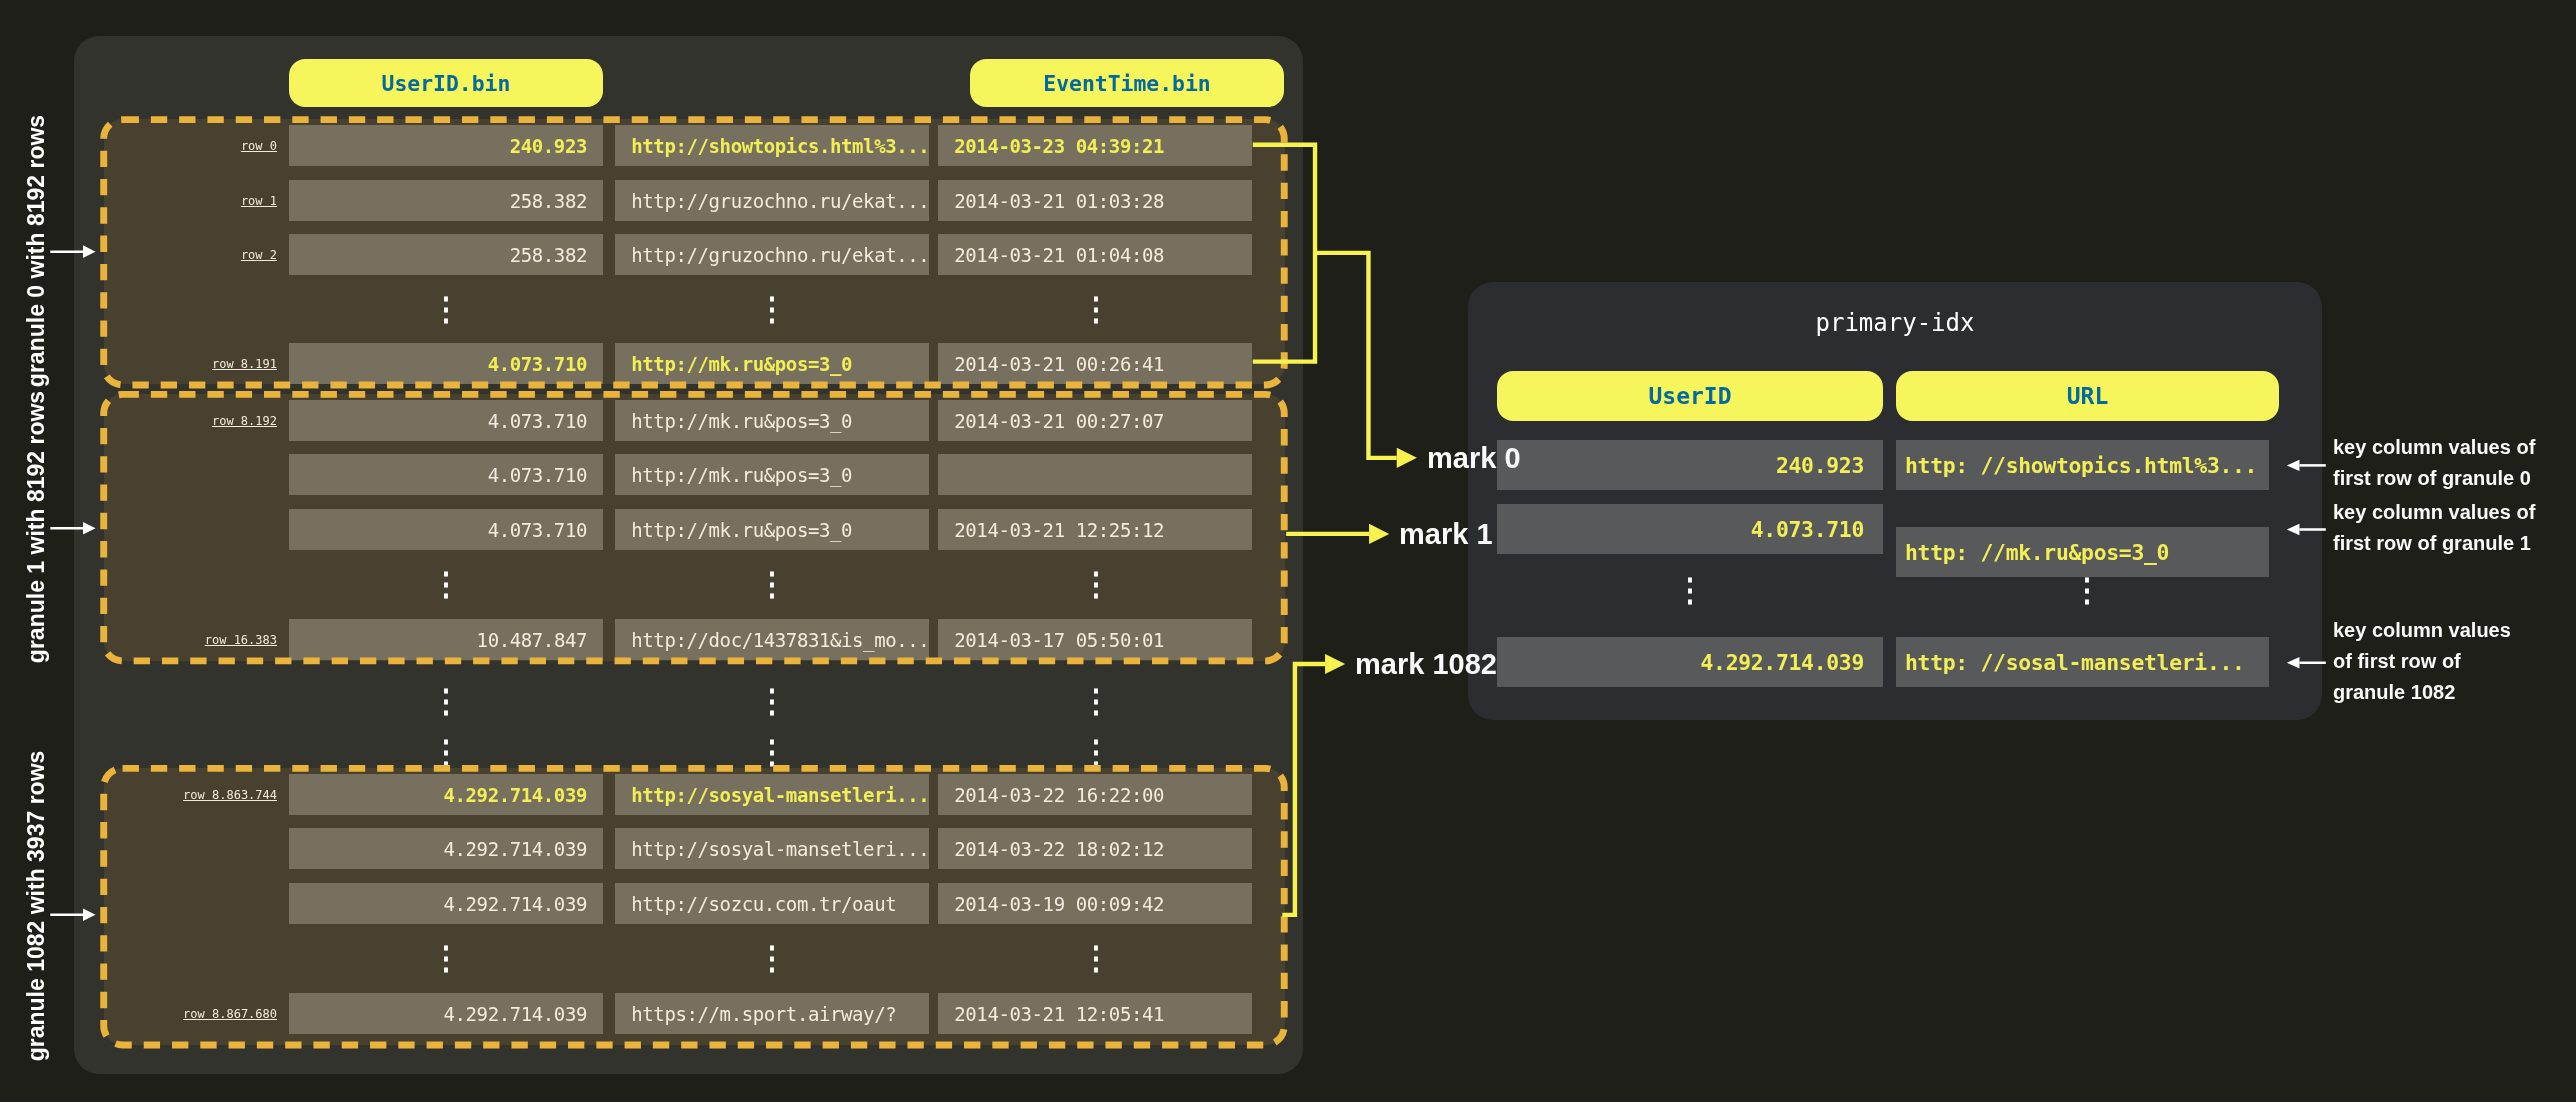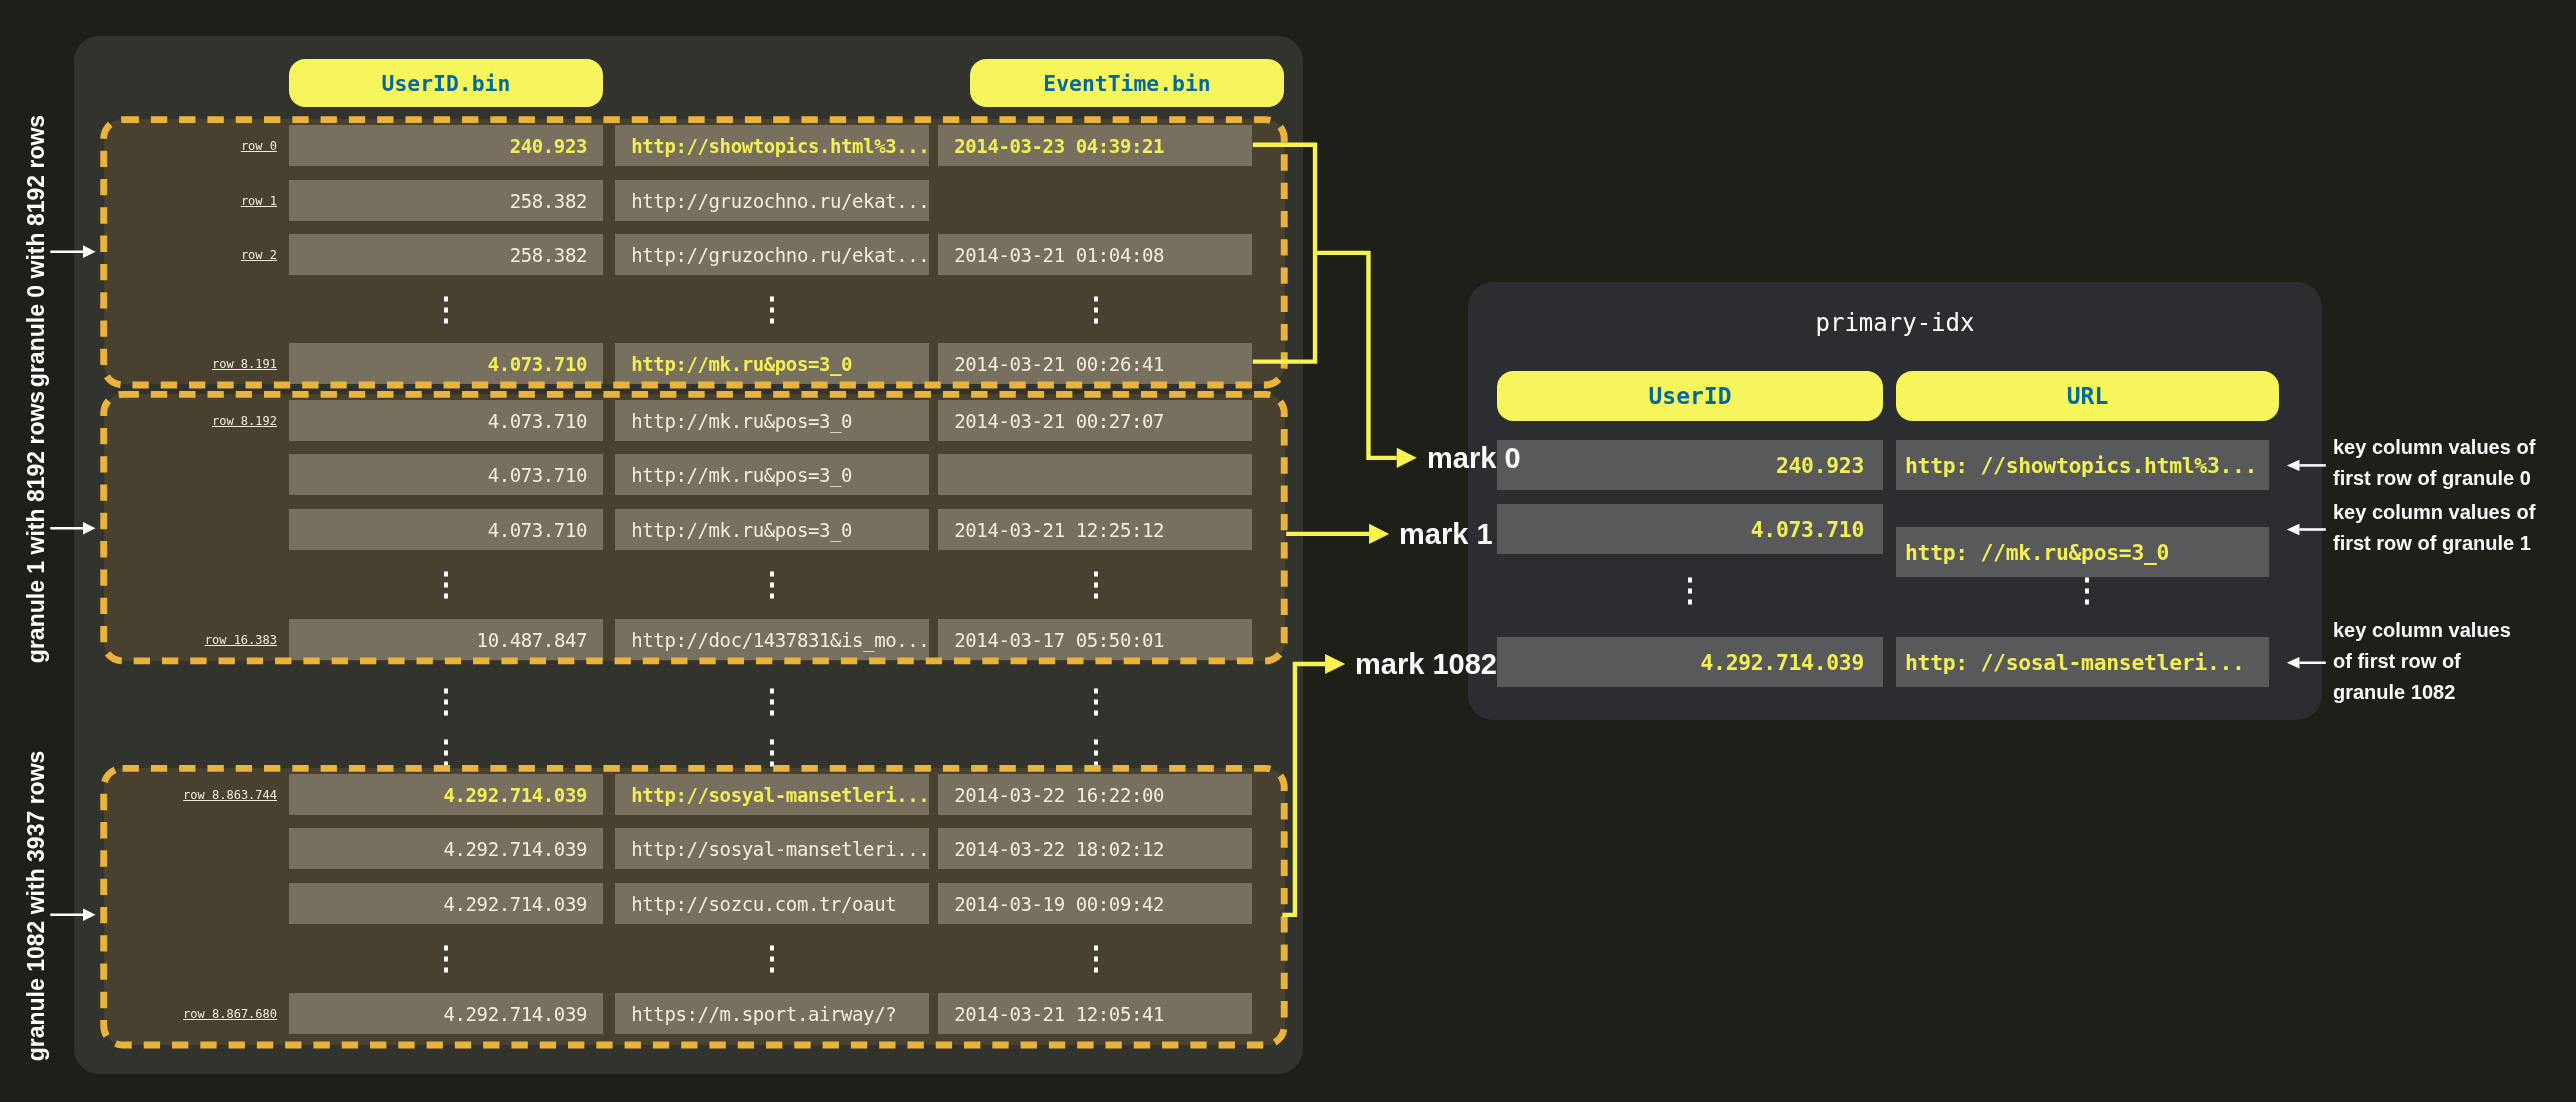--- a/index.html
+++ b/index.html
@@ -57,20 +57,21 @@
   <div class="granule" style="top:768px;height:277px;"></div>
 
   <div class="rlabel" style="top:125px;">row 0</div>
   <div class="cell c-user hl" style="top:125px;">240.923</div>
   <div class="cell c-url hl" style="top:125px;">http://showtopics.html%3...</div>
   <div class="cell c-time hl" style="top:125px;">2014-03-23 04:39:21</div>
 
   <div class="rlabel" style="top:180px;">row 1</div>
   <div class="cell c-user" style="top:180px;">258.382</div>
   <div class="cell c-url" style="top:180px;">http://gruzochno.ru/ekat...</div>
+  <div class="cell c-time" style="top:180px;">2014-03-21 01:03:28</div>
 
   <div class="rlabel" style="top:234px;">row 2</div>
   <div class="cell c-user" style="top:234px;">258.382</div>
   <div class="cell c-url" style="top:234px;">http://gruzochno.ru/ekat...</div>
   <div class="cell c-time" style="top:234px;">2014-03-21 01:04:08</div>
 
   <div class="dots" style="left:421px;top:289px;">⋮</div>
   <div class="dots" style="left:747px;top:289px;">⋮</div>
   <div class="dots" style="left:1071px;top:289px;">⋮</div>
 

